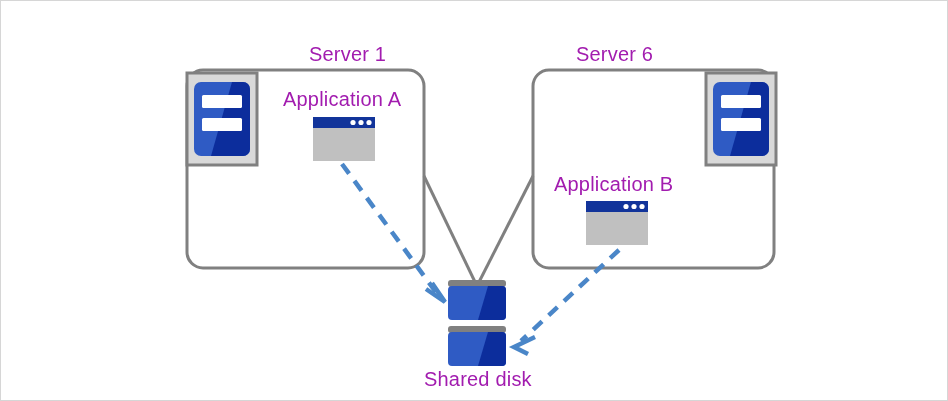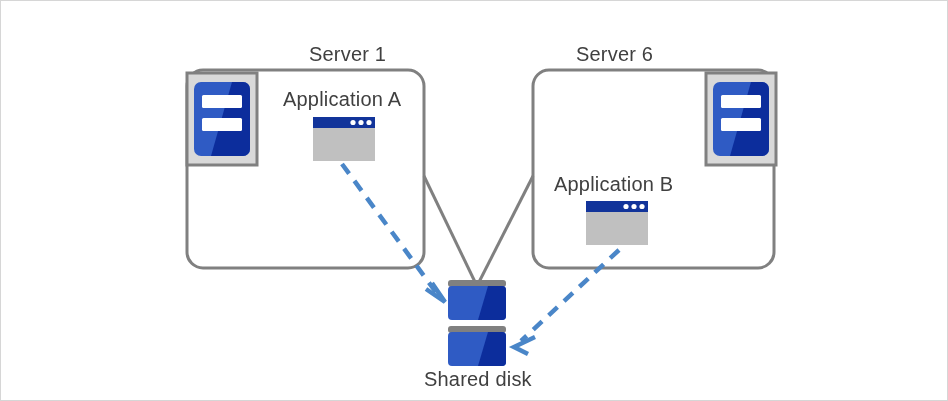--- a/index.html
+++ b/index.html
@@ -23,21 +23,21 @@
   #diagram-svg {
     position: absolute;
     left: 0;
     top: 0;
     width: 948px;
     height: 401px;
     display: block;
   }
   .diagram-label {
     position: absolute;
-    color: #404040;
+    color: #a21caf;
     white-space: pre;
     line-height: 1;
     font-family: "Liberation Sans", sans-serif;
   }
   .label-server {
     font-size: 20px;
     letter-spacing: 0.2px;
   }
   .label-app {
     font-size: 20px;

